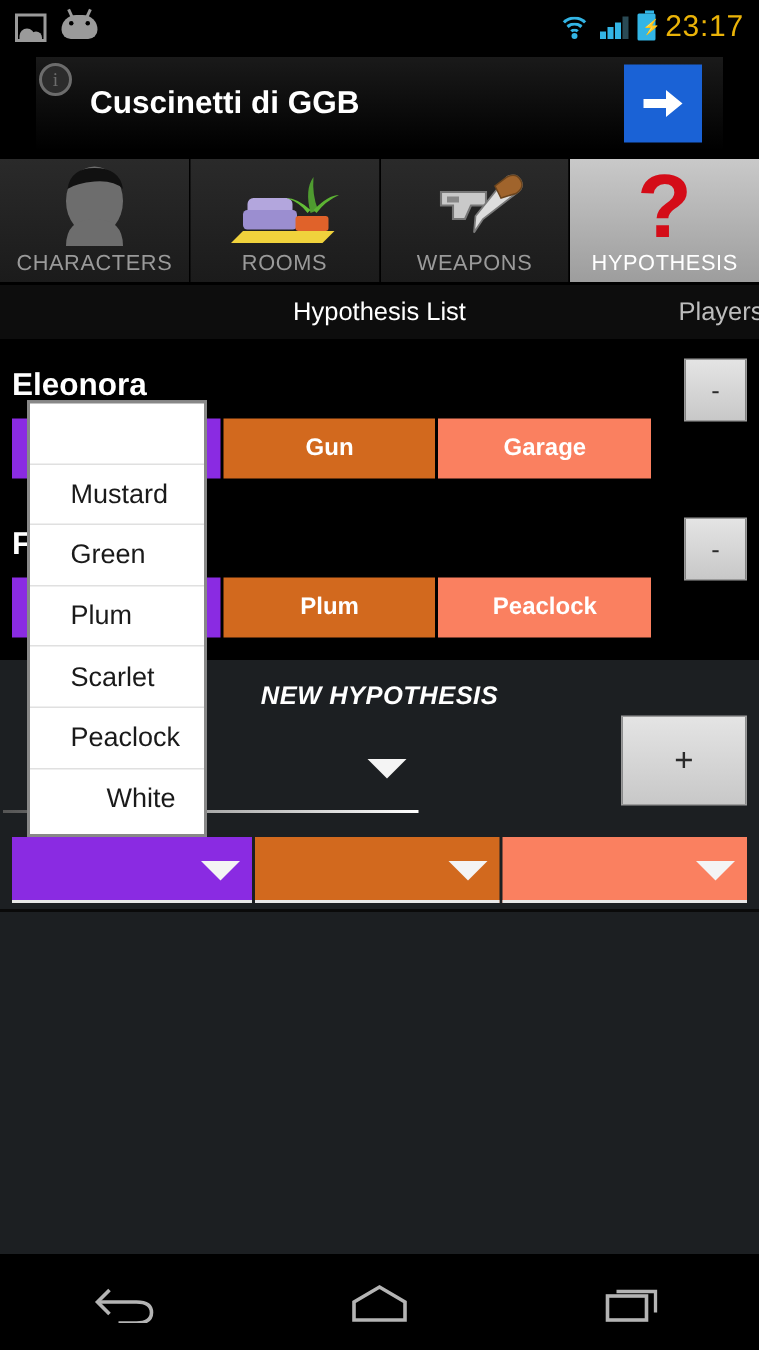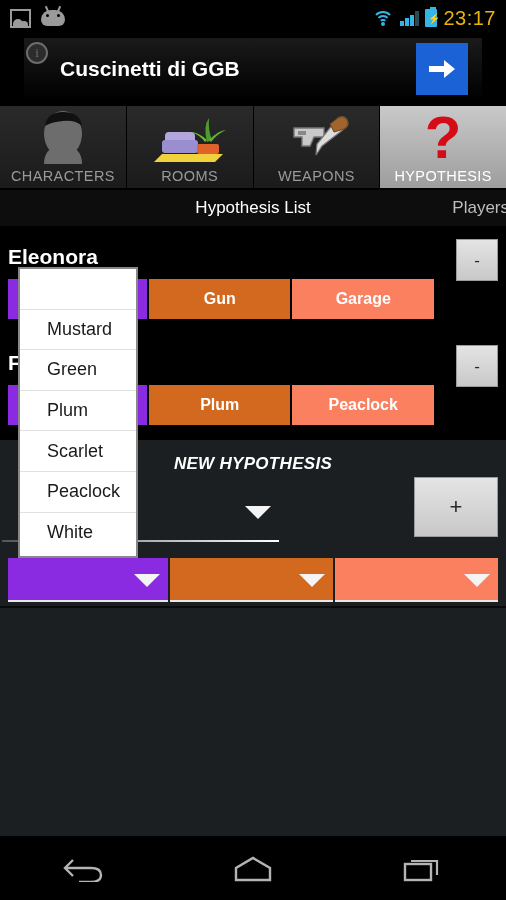--- a/index.html
+++ b/index.html
@@ -151,21 +151,21 @@
   #dropdown {
     position: absolute; left: 18px; top: 267px; width: 120px; height: 291px;
     background: #fff; border: 2px solid #888;
     z-index: 50; overflow: hidden;
   }
   .dd-item {
     height: 40.6px; display: flex; align-items: center; padding-left: 27px;
     font-size: 18px; color: #1a1a1a; border-bottom: 1px solid #e0e0e0;
   }
   .dd-item.blank { border-bottom: 1px solid #e0e0e0; }
-  .dd-item:last-child { border-bottom: 0; }
+  .dd-item:last-child { border-bottom: 0; margin-left: 24px; }
 
   
   #content-bottom { position: absolute; left: 0; top: 606px; width: 506px; height: 230px;
     background: #1c1f22; border-top: 2px solid #0a0a0a; }
   #navbar { position: absolute; left: 0; top: 836px; width: 506px; height: 64px; background: #000;
     display: flex; align-items: center; justify-content: space-around; }
   .nav-btn { width: 90px; height: 48px; display: flex; align-items: center; justify-content: center; }
 </style>
 </head>
 <body>

